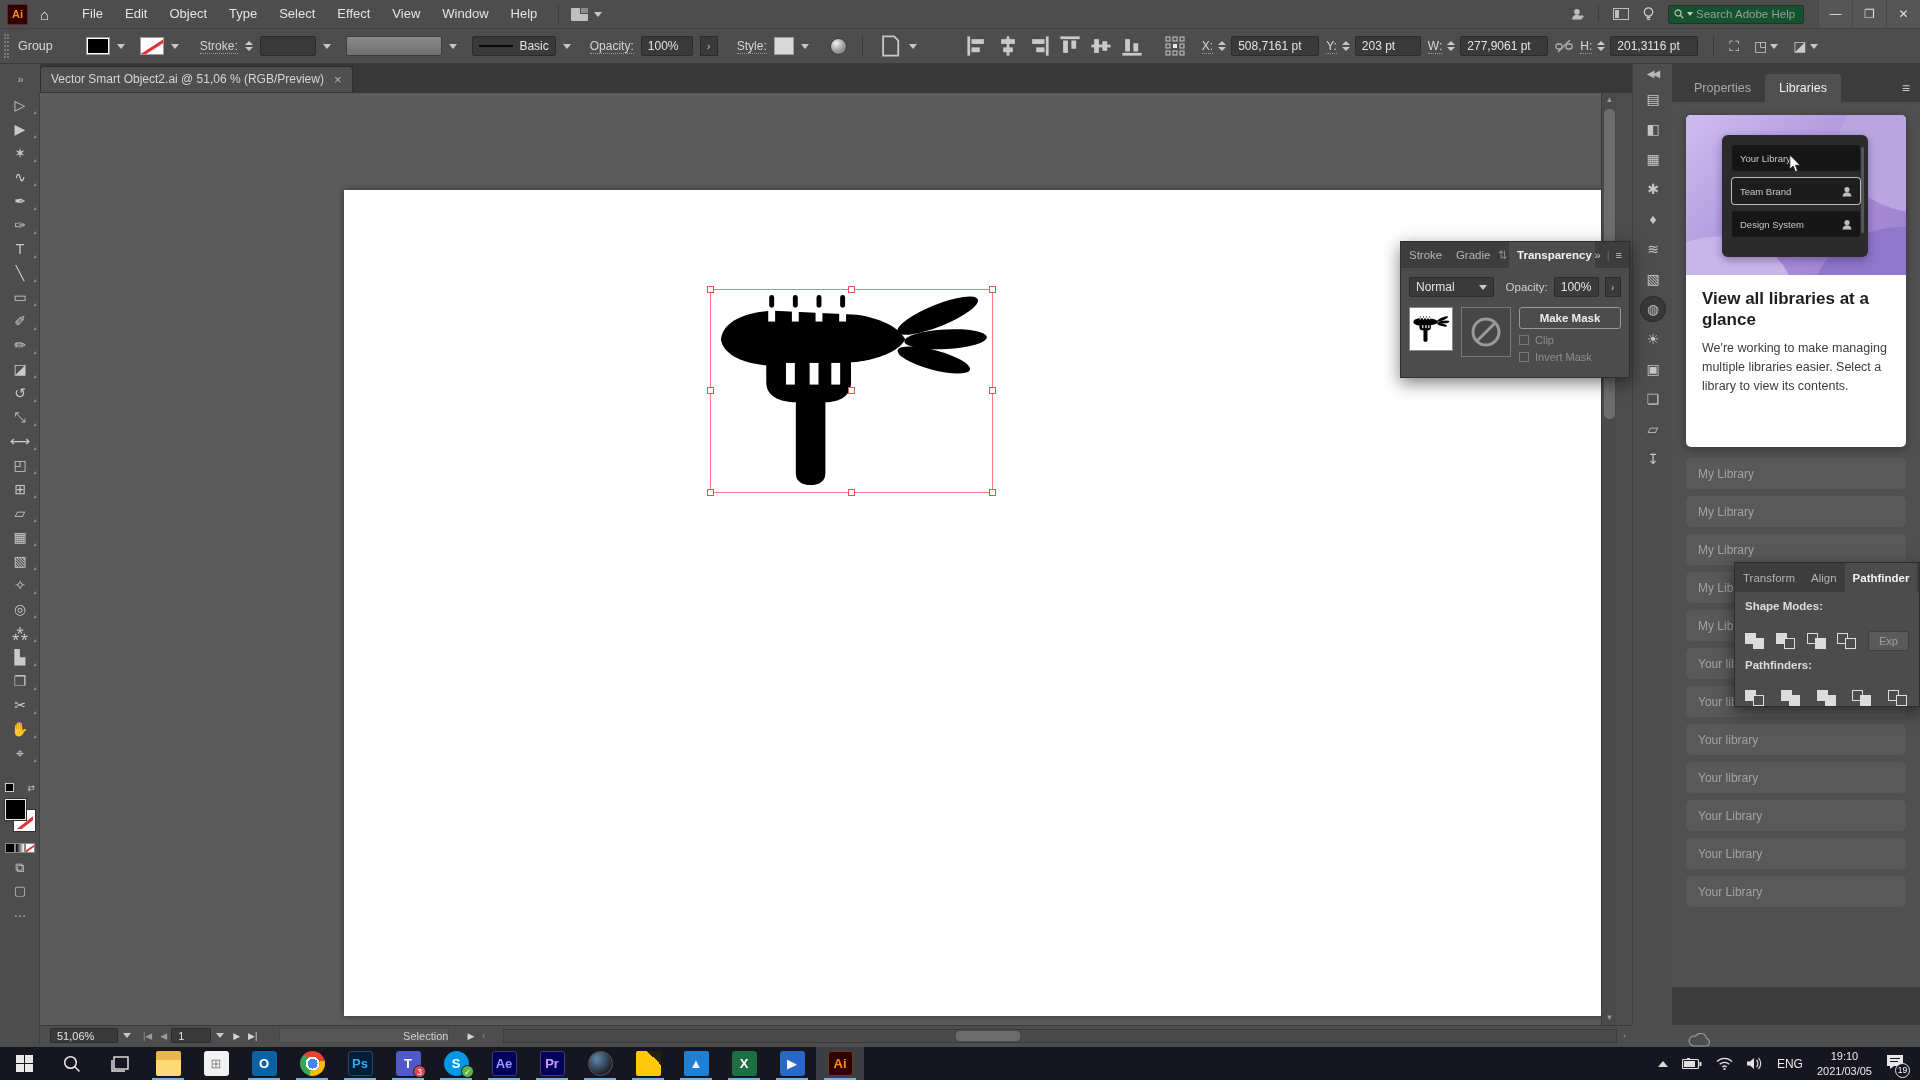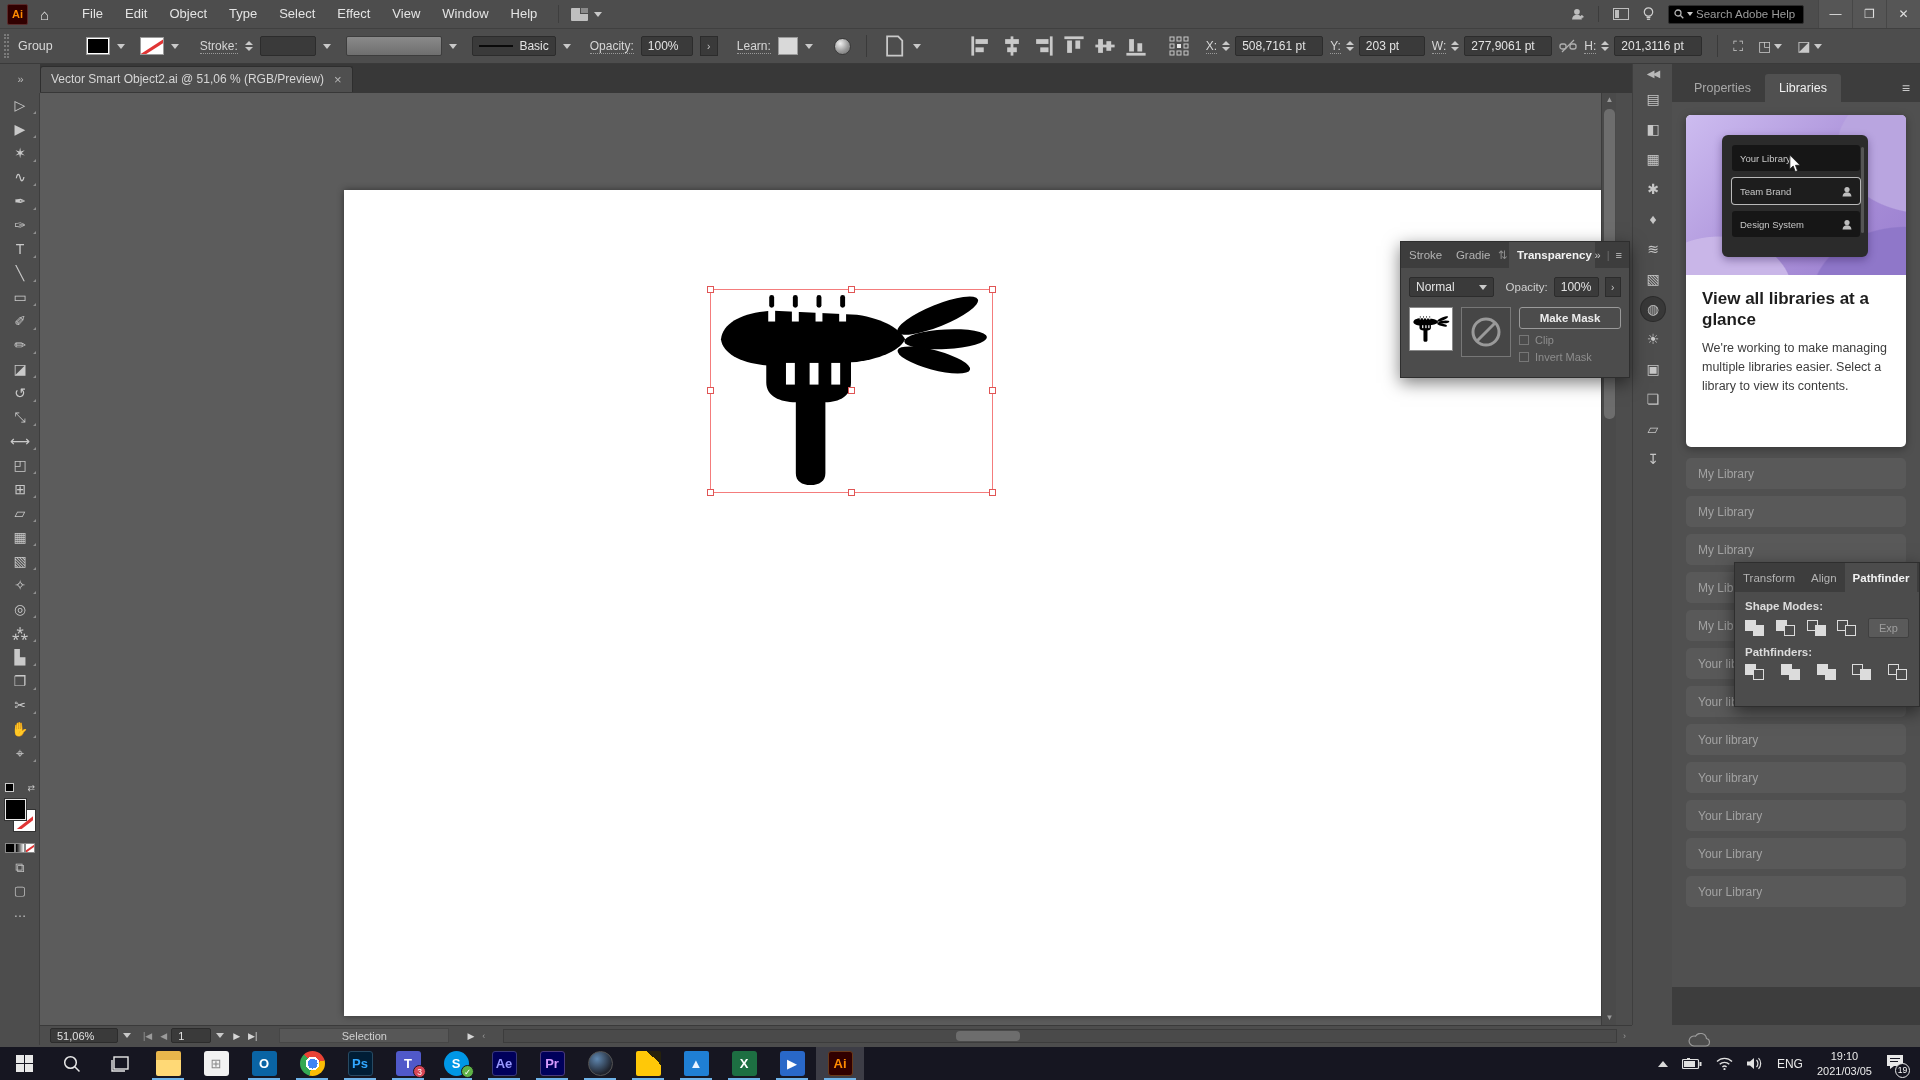--- a/index.html
+++ b/index.html
@@ -25,21 +25,21 @@
     border-bottom:1px solid #404040; display:flex; align-items:center; }
   .ai-logo { width:21px; height:21px; margin-left:7px; background:#310000; border:1px solid #5a2b2b;
     border-radius:2px; color:#ff8a00; font-size:11px; font-weight:bold; display:flex; align-items:center; justify-content:center; }
   .home { color:#e8e8e8; font-size:15px; margin-left:12px; }
   .menus { display:flex; margin-left:22px; }
   .menus span { color:#e4e4e4; font-size:13px; padding:0 11px; line-height:28px; cursor:default; }
   .wsp { display:flex; align-items:center; gap:6px; margin-left:10px; padding-left:12px; border-left:1px solid #3e3e3e; height:18px; }
   .wsp .grid { width:17px; height:13px; background:#bfbfbf; position:relative; border-radius:1px; }
   .wsp .grid i { position:absolute; right:0; top:0; width:8px; height:6px; background:#8a8a8a; border-left:1px solid #4d4d4d; border-bottom:1px solid #4d4d4d; }
   .tb-right { margin-left:auto; display:flex; align-items:center; gap:14px; height:100%; }
-  .searchbox { width:136px; height:19px; background:#000000; border:1px solid #2d2d2d; border-radius:2px;
+  .searchbox { width:136px; height:19px; background:#14532d; border:1px solid #2d2d2d; border-radius:2px;
     display:flex; align-items:center; gap:3px; padding:0 5px; }
   .searchbox .ph { color:#9c9c9c; font-size:11.5px; white-space:nowrap; overflow:hidden; }
   .winbtns { display:flex; height:100%; }
   .winbtns div { width:34px; height:100%; display:flex; align-items:center; justify-content:center;
     color:#e0e0e0; font-size:12px; background:#565656; border-left:1px solid #474747; }
 
   
   .optbar { position:absolute; left:0; top:29px; width:1920px; height:35px; background:#4d4d4d;
     border-bottom:1px solid #3a3a3a; display:flex; align-items:center; gap:7px; padding-left:4px; }
   .grip { width:5px; height:24px; border-left:2px dotted #7a7a7a; border-right:2px dotted #7a7a7a; margin-right:2px; }
@@ -99,21 +99,21 @@
   .vscroll { position:absolute; right:0; top:0; width:15px; height:932px; background:#4a4a4a; border-left:1px solid #3c3c3c; }
   .vscroll .ar { position:absolute; left:0; width:15px; height:14px; color:#9a9a9a; font-size:8px; text-align:center; line-height:14px; }
   .vscroll .thumb { position:absolute; left:2px; top:16px; width:11px; height:310px; background:#6d6d6d; border-radius:5px; }
 
   
   .statusbar { position:absolute; left:40px; top:1025px; width:1592px; height:20px; background:#4d4d4d;
     border-top:1px solid #3a3a3a; display:flex; align-items:center; font-size:11px; color:#d0d0d0; }
   .statusbar .fld { height:15px; font-size:11px; }
   .navar { color:#9a9a9a; font-size:9px; padding:0 4px; }
   .navar.lit { color:#d6d6d6; }
-  .selstate { width:170px; height:15px; background:#575757; border:1px solid #464646; display:flex; align-items:center; justify-content:center; margin-left:18px; }
+  .selstate { width:170px; height:15px; background:#575757; border:1px solid #464646; display:flex; align-items:center; justify-content:flex-end; margin-left:18px; }
   .hscroll { flex:1; height:14px; margin:0 2px 0 14px; background:#4a4a4a; border:1px solid #3c3c3c; position:relative; }
   .hscroll .thumb { position:absolute; left:452px; top:1px; width:64px; height:10px; background:#6d6d6d; border-radius:4px; }
 
   
   .iconstrip { position:absolute; left:1632px; top:64px; width:40px; height:961px; background:#4d4d4d; border-left:1px solid #3e3e3e; }
   .iconstrip .hdr { height:20px; color:#b9b9b9; font-size:10px; text-align:center; line-height:20px; letter-spacing:-2px; }
   .sico { width:40px; height:30px; display:flex; align-items:center; justify-content:center; color:#c6c6c6; font-size:14px; }
   .sico.on span { background:#383838; border-radius:50%; width:24px; height:24px; display:flex; align-items:center; justify-content:center; box-shadow:0 0 0 1px #2c2c2c; }
 
   
@@ -163,21 +163,21 @@
   .thumbart { width:44px; height:44px; background:#fff; border:1px solid #8a8a8a; display:flex; align-items:center; justify-content:center; }
   .maskthumb { width:50px; height:50px; background:#464646; border:1px solid #777; display:flex; align-items:center; justify-content:center; }
   .maskops { display:flex; flex-direction:column; gap:5px; flex:1; }
   .makemask { height:22px; border:1px solid #9a9a9a; border-radius:3px; background:transparent; color:#ececec; font-size:11.5px; font-weight:bold; }
   .ckrow { display:flex; align-items:center; gap:6px; color:#8d8d8d; font-size:11px; }
   .ckrow .ck { width:10px; height:10px; border:1px solid #777; background:transparent; }
 
   .pfpanel { left:1734px; top:562px; width:186px; height:145px; overflow:hidden; }
   .pfpanel .fphead { height:29px; }
   .pflabel { color:#dcdcdc; font-size:11.5px; font-weight:bold; padding:8px 10px 4px; }
-  .pfrow { display:flex; align-items:center; gap:15px; padding:2px 10px 0; }
+  .pfrow { display:flex; align-items:center; gap:15px; padding:2px 10px 0;margin-top:13px; }
   .pfi { position:relative; width:22px; height:17px; display:inline-block; }
   .pfi i { position:absolute; width:11px; height:11px; }
   .pfi i.b { left:0; top:0; } .pfi i.f { left:8px; top:5px; }
   .pfi .fl { background:#dcdcdc; } .pfi .hl2 { border:1.5px solid #dcdcdc; background:#4c4c4c; }
   .expandbtn { margin-left:auto; height:20px; background:#5a5a5a; border:1px solid #404040; color:#9e9e9e;
     font-size:11px; border-radius:2px; padding:0 10px; display:flex; align-items:center; }
 
   
   .taskbar { position:absolute; left:0; top:1047px; width:1920px; height:33px; background:#161621; display:flex; align-items:center; }
   .tb-sys, .tb-app { width:48px; height:33px; display:flex; align-items:center; justify-content:center; position:relative; }
@@ -295,21 +295,21 @@
     <span class="brushfld" style="margin-left:8px"></span>
     <span class="chv"></span>
     <span class="fld strokestyle" style="margin-left:8px">
       <i class="line"></i>
       <span>Basic</span>
     </span>
     <span class="chv"></span>
     <span class="lbl" style="margin-left:12px">Opacity:</span>
     <span class="fld" style="width:52px">100%</span>
     <span class="morebtn">›</span>
-    <span class="lbl" style="margin-left:12px">Learn:</span>
+    <span class="lbl" style="margin-left:12px">Style:</span>
     <span class="stylesw"></span>
     <span class="chv"></span>
     <span class="sphere" style="margin-left:14px"></span>
     <span class="sep"></span>
     <svg class="alico" width="18" height="16" viewBox="0 0 16 16">
       <path d="M3,1 h8 l3,3 v11 h-11 z" fill="none" stroke="#c9c9c9" stroke-width="1.3"></path>
     </svg>
     <span class="chv"></span>
     <span style="width:34px"></span>
     <svg class="alico" width="16" height="16" viewBox="0 0 16 16">

